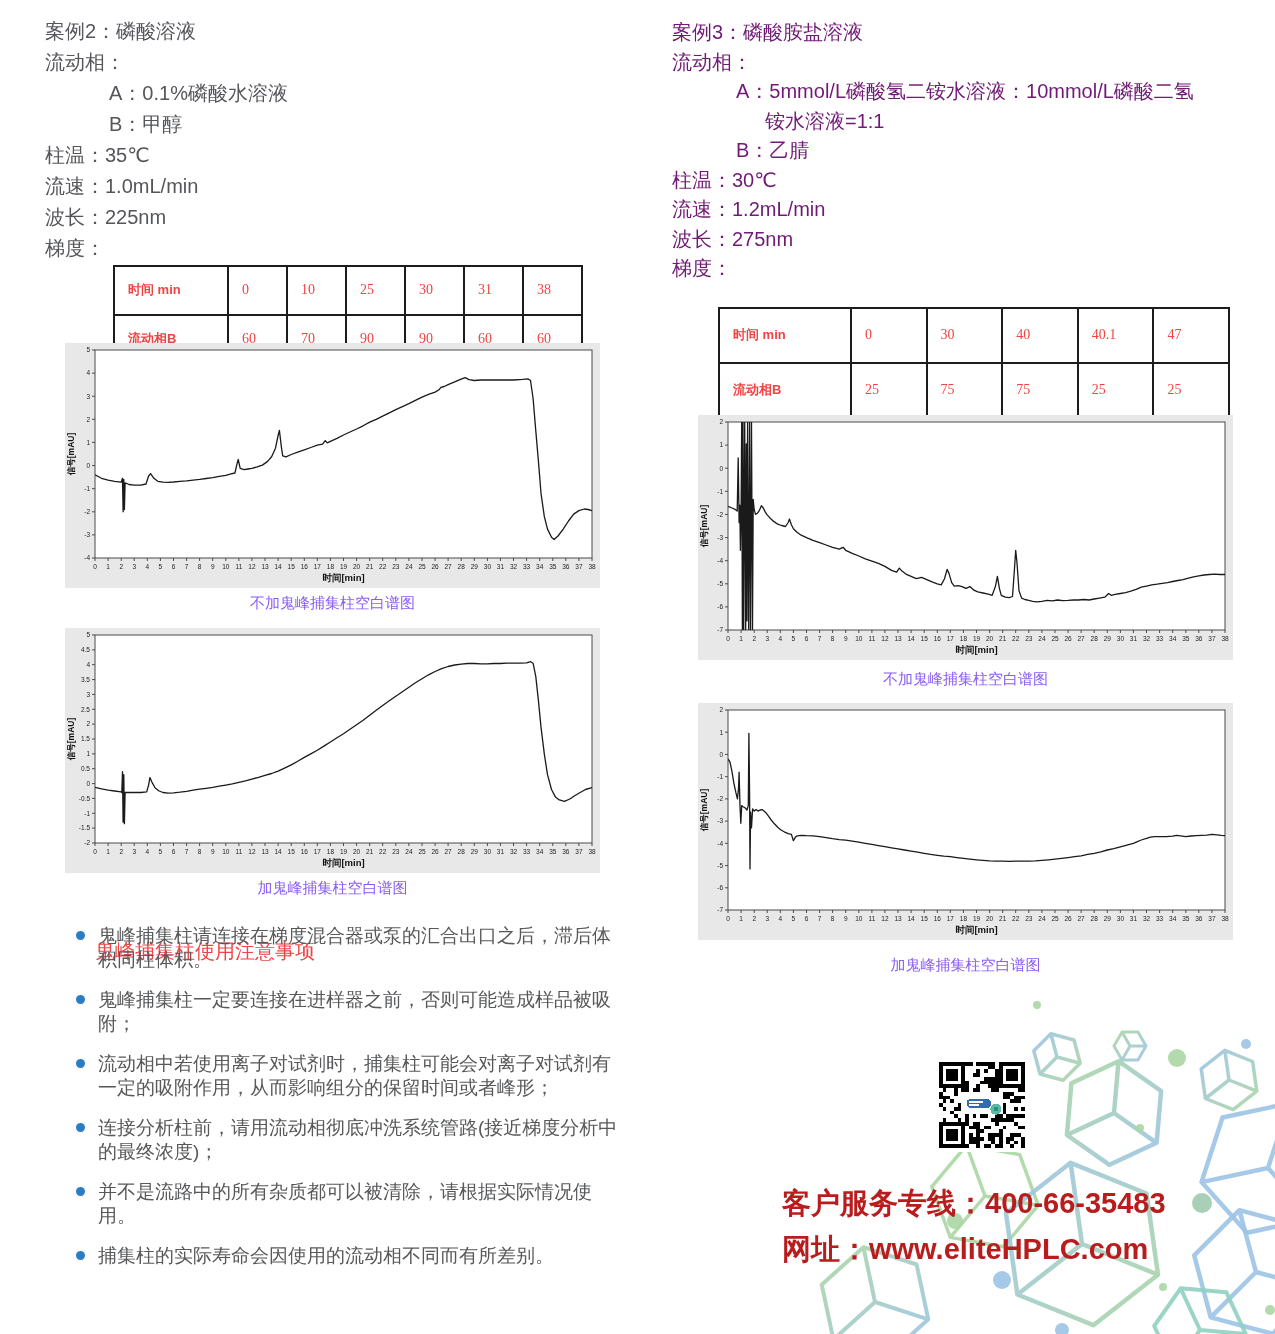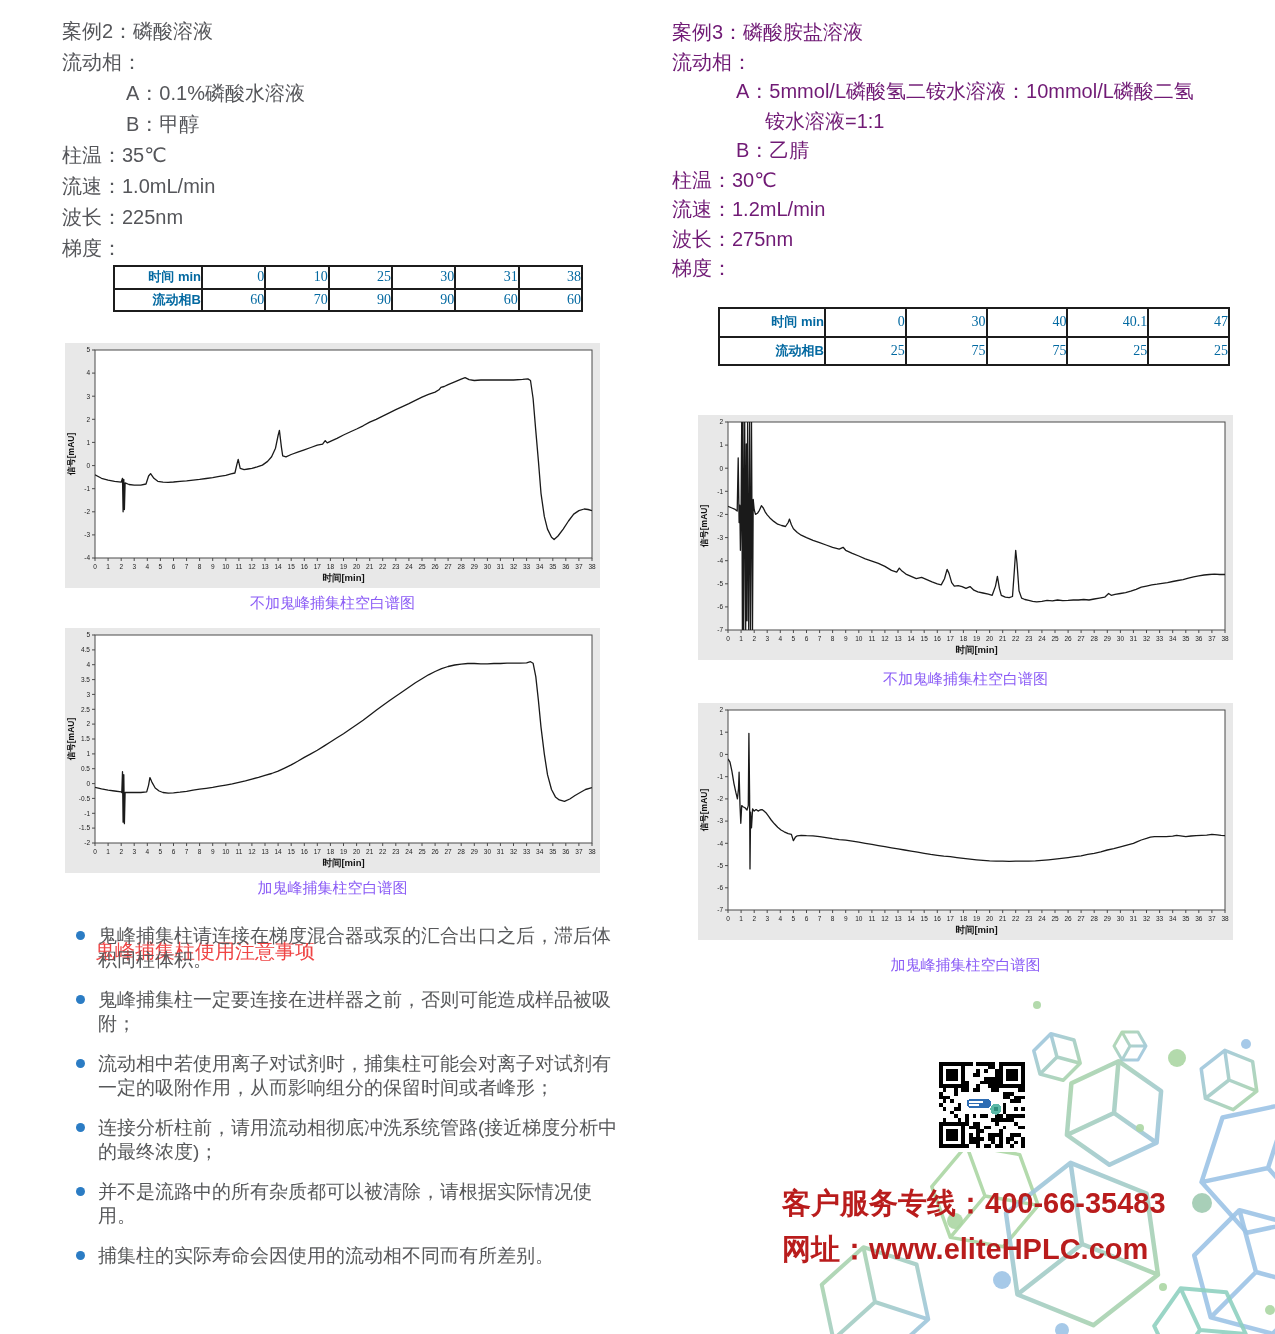--- a/index.html
+++ b/index.html
@@ -7,22 +7,22 @@
     width:1275px;height:1334px;position:relative;background:#ffffff;overflow:hidden;
     font-family:"Liberation Sans","DejaVu Sans",sans-serif;color:#55565a;
   }
   .abs{position:absolute;z-index:2;}
   .iline{font-size:20px;line-height:31px;white-space:nowrap;color:#55565a;}
   .iline-r{font-size:20px;line-height:29.5px;white-space:nowrap;color:#701a75;}
   .ind1{padding-left:64px;}
   .ind2{padding-left:93px;}
   table.gtable{border-collapse:collapse;table-layout:fixed;background:#fff;}
   table.gtable th,table.gtable td{
-    border:2px solid #1c1c1c;text-align:right;vertical-align:middle;padding:0;
-    color:#0369a1;overflow:hidden;
+    border:2px solid #1c1c1c;text-align:left;vertical-align:middle;padding:13px;
+    color:#ef4444;overflow:hidden;
   }
   table.gtable th{font-size:13px;font-weight:700;font-family:"Liberation Sans",sans-serif;}
   table.gtable td{font-size:14px;font-family:"Liberation Serif","DejaVu Serif",serif;}
   .gtable-left th,.gtable-left td{height:20.5px;}
   .gtable-right th,.gtable-right td{height:26.5px;}
   .chart{background:#e8e8e8;}
   .chart svg{display:block;}
   .caption{font-size:15px;color:#8b5cf6;text-align:center;white-space:nowrap;}
   .notes-heading{font-size:20px;font-weight:400;color:#ef4444;white-space:nowrap;}
   ul.notes{list-style:none;margin:0;padding:0;width:560px;}
@@ -67,21 +67,21 @@
     <circle cx="955" cy="1221" r="8" fill="#abd6a3" opacity="0.9"></circle>
     <circle cx="1002" cy="1280" r="9" fill="#9cc3e6" opacity="0.9"></circle>
     <circle cx="1062" cy="1330" r="7" fill="#9cc3e6" opacity="0.9"></circle>
     <circle cx="1140" cy="1128" r="4" fill="#abd6a3" opacity="0.9"></circle>
     <circle cx="1246" cy="1044" r="5" fill="#9cc3e6" opacity="0.9"></circle>
     <circle cx="1270" cy="1310" r="5" fill="#abd6a3" opacity="0.9"></circle>
     <circle cx="1163" cy="1287" r="4" fill="#abd6a3" opacity="0.9"></circle>
     <circle cx="1037" cy="1005" r="4" fill="#abd6a3" opacity="0.9"></circle>
   </svg>
 
-<div class="abs" style="left:62px;top:16px;">
+<div class="abs" style="left:45px;top:16px;">
   <div class="iline">案例2：磷酸溶液</div>
   <div class="iline">流动相：</div>
   <div class="iline ind1">A：0.1%磷酸水溶液</div>
   <div class="iline ind1">B：甲醇</div>
   <div class="iline">柱温：35℃</div>
   <div class="iline">流速：1.0mL/min</div>
   <div class="iline">波长：225nm</div>
   <div class="iline">梯度：</div>
 </div>
 

